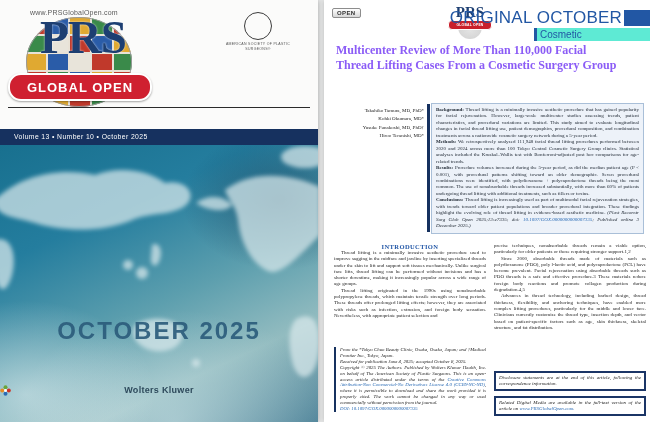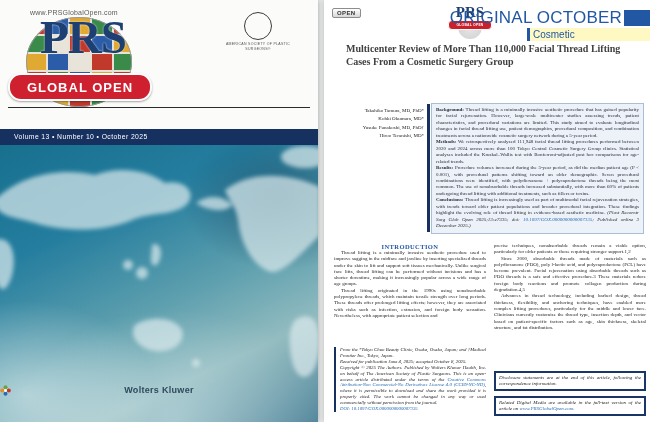--- a/index.html
+++ b/index.html
@@ -33,24 +33,24 @@
 
   
   .page{position:absolute;left:324px;top:0;width:326px;height:422px;background:#fff;box-shadow:0 0 5px rgba(0,0,0,.2);}
   .open-badge{position:absolute;left:8px;top:8px;padding:1px 4px;border:1px solid #8d8d8d;border-radius:2px;background:linear-gradient(#fff,#d7d7d7);font:bold 6px "Liberation Sans",sans-serif;color:#333;letter-spacing:.4px;}
   .hdr-logo{position:absolute;left:124px;top:5px;width:44px;height:36px;text-align:center;}
   .hdr-globe{position:absolute;left:10px;top:18px;width:24px;height:16px;border-radius:0 0 14px 14px;background:radial-gradient(#d6d6d6,#bdbdbd);opacity:.7;}
   .hdr-prs{position:relative;font-family:"Liberation Serif",serif;font-weight:bold;font-size:15px;color:#1d3f72;line-height:15px;}
   .hdr-pill{position:relative;margin:0 auto;width:42px;height:8px;background:#c9202c;border:1px solid #fff;border-radius:4px;font:bold 3.4px "Liberation Sans",sans-serif;color:#fff;line-height:8px;letter-spacing:.2px;}
   .article-type{position:absolute;right:28px;top:8px;font:500 17px "Liberation Sans",sans-serif;color:#2257a4;letter-spacing:.2px;}
   .type-block{position:absolute;right:0;top:10px;width:26px;height:16px;background:#2257a4;}
-  .category-strip{position:absolute;right:0;top:28px;width:123px;height:13px;background:#fef9c3;}
+  .category-strip{position:absolute;right:0;top:28px;width:100px;height:13px;background:#5eead4;padding-left:16px;}
   .category-strip .bar{position:absolute;left:0;top:0;bottom:0;width:2.5px;background:#2257a4;}
   .category-strip .txt{position:absolute;left:6px;top:0;font:10px "Liberation Sans",sans-serif;color:#2257a4;line-height:13px;}
-  .title{position:absolute;left:12px;top:43px;width:288px;font-family:"Liberation Serif",serif;font-weight:bold;font-size:10px;line-height:1.27;color:#404040;margin-left:10px;}
+  .title{position:absolute;left:12px;top:43px;width:288px;font-family:"Liberation Serif",serif;font-weight:bold;font-size:12px;line-height:1.27;color:#8b5cf6;}
   .authors{position:absolute;left:6px;top:107px;width:94px;text-align:right;font-size:5px;line-height:1.65;color:#222;}
   .abs-bar{position:absolute;left:103px;top:104px;width:2.5px;height:128px;background:#16315f;}
   .abstract-box{position:absolute;left:107px;top:103px;width:213px;background:#edf2f9;border:1px solid #a9bfd8;box-sizing:border-box;padding:3px 4px;font-size:5px;line-height:6.45px;text-align:justify;color:#1c2530;}
   .abstract-box p{margin:0;}
   .lnk{color:#2a6bb5;text-decoration:none;}
   .col-heading{font:bold 6.5px "Liberation Serif",serif;color:#2156a6;text-align:center;letter-spacing:.4px;margin:0 0 2px 0;}
   .col{position:absolute;width:152px;font-size:5px;line-height:6.3px;text-align:justify;color:#1e1e1e;}
   .col-left{left:10px;top:243px;}
   .col-right{left:170px;top:243px;}
   .col p{margin:0;}
@@ -135,20 +135,21 @@
             <circle cx="128" cy="120" r="5"></circle>
           <path d="M135,180 C150,170 175,172 182,185 C186,198 172,208 155,206 C140,204 128,192 135,180 Z"></path>
           <circle cx="196" cy="218" r="4"></circle>
           <path d="M196,58 C210,48 225,52 232,60 C226,68 208,66 196,58 Z"></path>
           <path d="M225,45 C250,25 290,28 320,42 L320,90 C300,110 280,132 268,126 C250,118 240,95 238,75 C236,60 228,55 225,45 Z"></path>
           <ellipse cx="305" cy="12" rx="24" ry="11"></ellipse>
           <path d="M295,175 C310,165 322,175 319,205 C316,235 300,240 293,220 C288,200 288,185 295,175 Z"></path>
           <path d="M-5,95 C8,90 18,105 12,130 C6,152 -5,148 -5,120 Z"></path>
         </g>
       </svg>
+      <div class="month">OCTOBER 2025</div>
       <div class="wk">
         <svg width="11" height="11" viewBox="0 0 11 11">
           <circle cx="5.5" cy="2.2" r="2" fill="#6aa53a"></circle>
           <circle cx="2.2" cy="5.5" r="2" fill="#e58b24"></circle>
           <circle cx="8.8" cy="5.5" r="2" fill="#cc3327"></circle>
           <circle cx="5.5" cy="8.8" r="2" fill="#2a6bb5"></circle>
           <circle cx="5.5" cy="5.5" r="1.4" fill="#fff"></circle>
         </svg>
         <span>Wolters Kluwer</span>
       </div>

